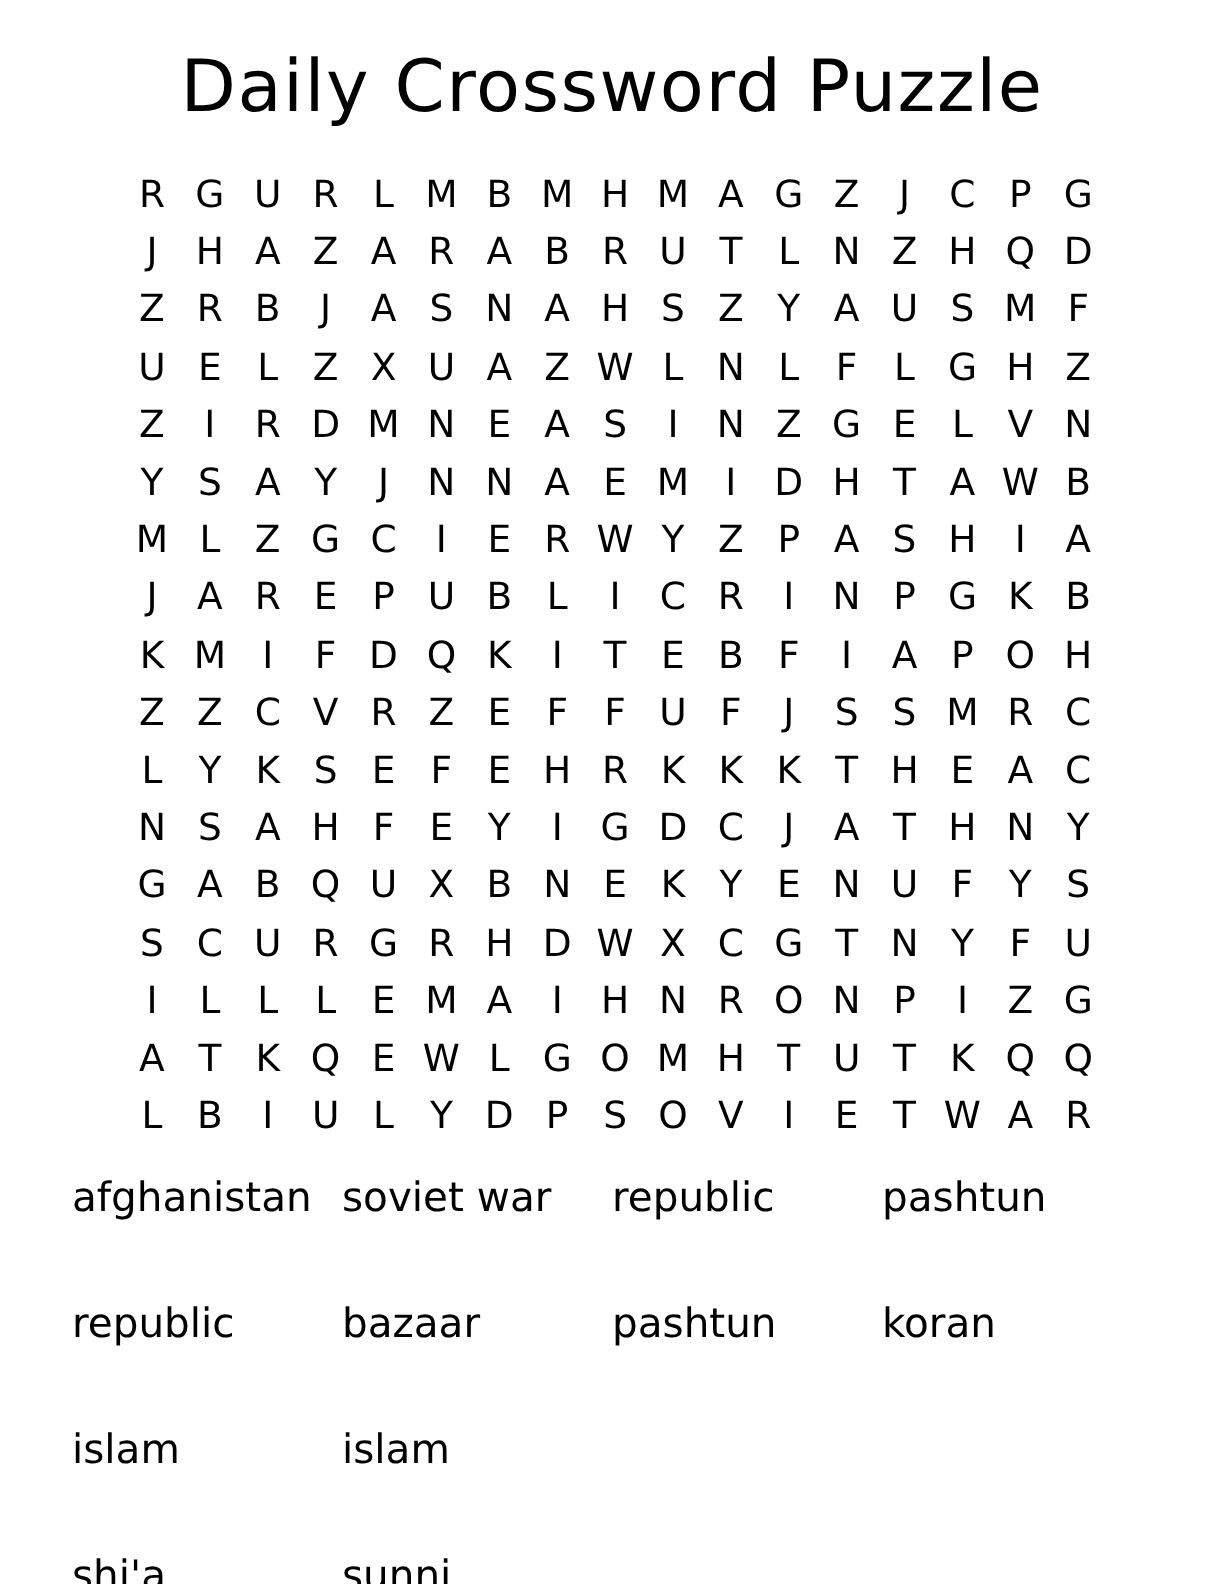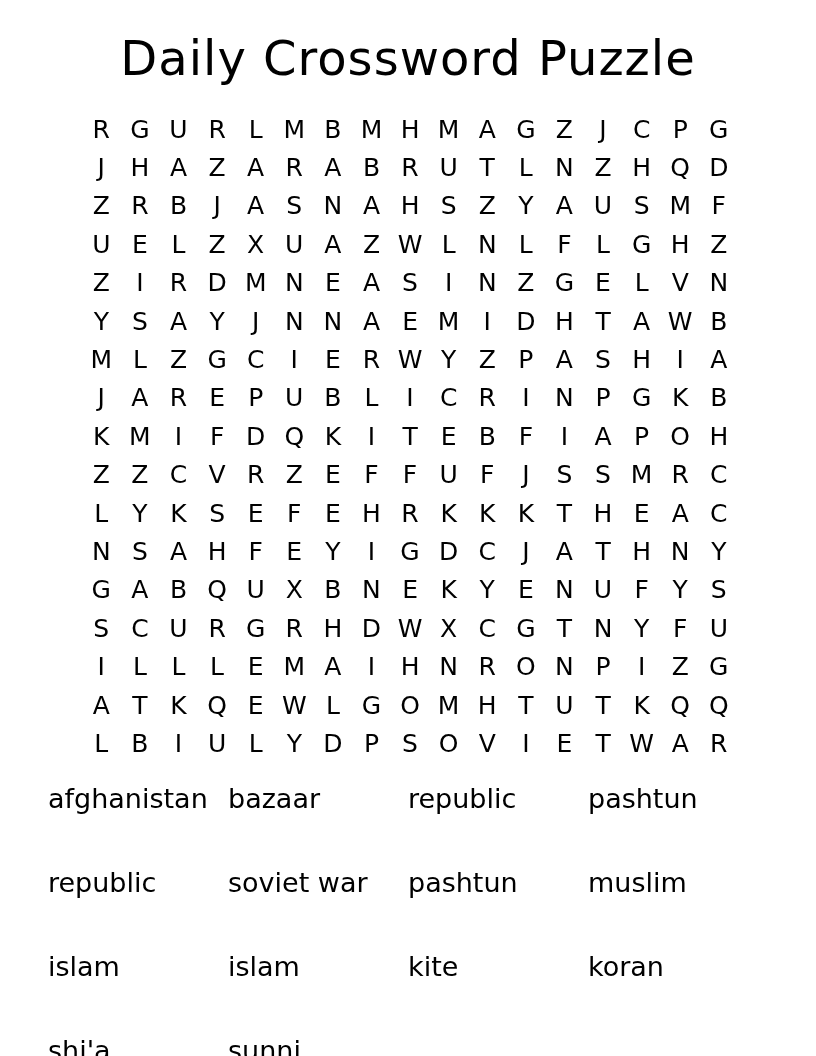--- a/index.html
+++ b/index.html
@@ -359,29 +359,27 @@
       <div class="grid-cell">R</div>
     </div>
   <div class="word-list">
       <div class="word-col">
         <div class="word">afghanistan</div>
         <div class="word">republic</div>
         <div class="word">islam</div>
         <div class="word">shi'a</div>
       </div>
       <div class="word-col">
+        <div class="word">soviet war</div>
         <div class="word">bazaar</div>
-        <div class="word">soviet war</div>
         <div class="word">islam</div>
         <div class="word">sunni</div>
       </div>
       <div class="word-col">
         <div class="word">republic</div>
         <div class="word">pashtun</div>
-        <div class="word">kite</div>
       </div>
       <div class="word-col">
         <div class="word">pashtun</div>
-        <div class="word">muslim</div>
         <div class="word">koran</div>
       </div>
     </div>
 </div>
 
 </body></html>

